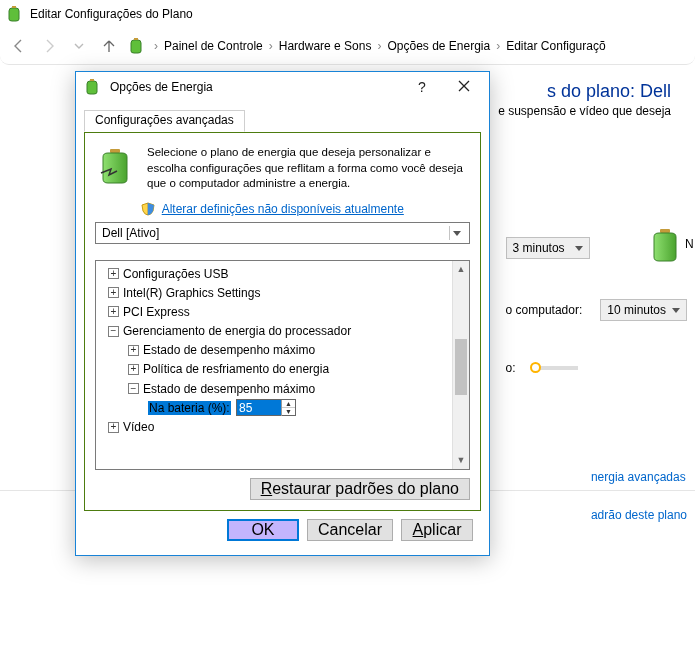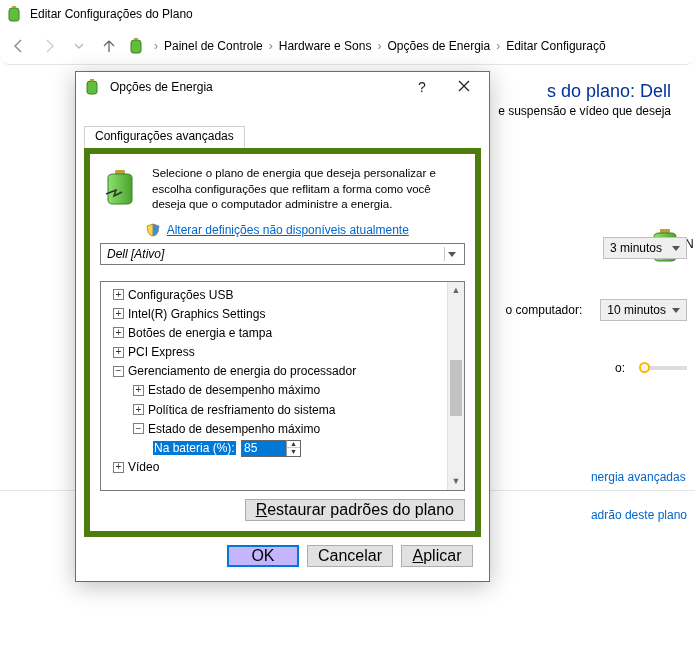--- a/index.html
+++ b/index.html
@@ -8,56 +8,56 @@
   .title-row { display: flex; align-items: center; height: 28px; padding: 0 6px; gap: 6px; }
   .batt-icon { width:18px; height:18px; display:inline-flex; align-items:center; justify-content:center; }
   .nav-row { display:flex; align-items:center; height:36px; padding: 0 8px; gap: 8px; }
   .nav-arrow { width:22px; height:22px; display:flex; align-items:center; justify-content:center; color:#999; }
   .crumbs { display:flex; align-items:center; gap:6px; color:#000; }
   .crumb-sep { color:#888; }
   .bg-area { padding: 16px 24px 24px 24px; position:relative; }
   .plan-title { color:#003399; font-size:18px; }
   .plan-sub { font-size:12px; color:#000; margin-top:2px; }
   .bg-grid { position:absolute; right: 8px; top: 172px; display:flex; flex-direction:column; gap: 40px; }
-  .bg-row { display:flex; align-items:center; gap:18px;justify-content:flex-end; }
+  .bg-row { display:flex; align-items:center; gap:18px; }
   .drop { border:1px solid #c0c0c0; background:#efefef; padding: 2px 20px 2px 6px; position:relative; min-width: 84px; height:22px; display:flex; align-items:center; }
   .drop::after { content:""; position:absolute; right:6px; top:8px; border-left:4px solid transparent; border-right:4px solid transparent; border-top:5px solid #555; }
   .slider-track { width:44px; height:4px; background:#ddd; position:relative; }
   .slider-thumb { position:absolute; left:-4px; top:-4px; width:11px; height:11px; border-radius:50%; border:2px solid #ffb400; background:#fff; }
   .link { color:#0066cc; text-decoration:none; cursor:pointer; }
   .link.underline { text-decoration: underline; }
   .bg-links { position:absolute; right:8px; top:405px; display:flex; flex-direction:column; gap:24px; }
 
   
   .dialog { position:absolute; left:75px; top:71px; width:415px; background:#fff; border:1px solid #1883d7; box-shadow: 0 4px 22px rgba(0,0,0,.25); }
   .dlg-title { height:30px; display:flex; align-items:center; padding:0 8px; gap:8px; }
   .dlg-title-spacer { flex:1; }
   .dlg-title button { width:34px; height:24px; background:none; border:none; font-size:14px; color:#222; }
-  .tab-strip { position:relative; height:22px; margin-top:24px; }
+  .tab-strip { position:relative; height:22px; margin-top:8px; }
   .tab { position:absolute; left:8px; top:0; height:22px; border:1px solid #cfcfcf; border-bottom:1px solid #fff; background:#fff; padding:2px 10px 0 10px; z-index:2; }
-  .tab-panel { border:6px solid #4d7c0f; margin:0 8px 8px 8px; padding:12px 10px 10px 10px; }
+  .tab-panel { border:1px solid #4d7c0f; margin:0 8px 8px 8px; padding:12px 10px 10px 10px; }
   .tab-panel-inner { display:flex; gap:10px; }
   .tab-desc { font-size:11.5px; line-height:1.35; }
   .big-batt { width:42px; height:42px; flex-shrink:0; }
   .shield { width:14px; height:14px; display:inline-flex; margin-right:4px; vertical-align:-3px;}
   .unavail { margin:10px 0 6px 46px; }
-  .plan-select { margin-top:4px;font-style:italic; }
+  .plan-select { margin-top:4px; }
   .plan-select .sel { width:100%; border:1px solid #7a7a7a; height:22px; display:flex; align-items:center; padding: 0 6px; position:relative; background:#fff; }
   .plan-select .sel::after { content:""; position:absolute; right:4px; top:3px; width:15px; height:14px; border-left:1px solid #c4c4c4; }
   .plan-select .sel::before { content:""; position:absolute; right:8px; top:8px; border-left:4px solid transparent; border-right:4px solid transparent; border-top:5px solid #555; }
   .tree-wrap { border:1px solid #7a7a7a; margin-top:16px; height:210px; display:flex; background:#fff; }
   .tree { flex:1; overflow:hidden; padding: 4px 2px; font-size:12px; line-height:1.6; }
   .tree-scroll { width:17px; background:#f0f0f0; border-left:1px solid #e0e0e0; position:relative; }
   .tree-scroll .thumb { position:absolute; left:2px; right:2px; top:78px; height:56px; background:#c2c2c2; }
   .tree-scroll .arrow { position:absolute; left:0; right:0; height:17px; display:flex; align-items:center; justify-content:center; color:#666; font-size:9px; }
   .tree-scroll .arrow.up { top:0; } .tree-scroll .arrow.down { bottom:0; }
   .node { white-space:nowrap; }
   .twisty { display:inline-flex; width:11px; height:11px; border:1px solid #7d7d7d; color:#333; align-items:center; justify-content:center; font-size:10px; line-height:1; margin-right:4px; vertical-align:1px; background:#fff; }
   .ind1 { padding-left: 10px; } .ind2 { padding-left: 30px; } .ind3 { padding-left: 50px; }
-  .sel-label { background:#0078d7; color:#ffffff; padding:0 1px; }
+  .sel-label { background:#0078d7; color:#000000; padding:0 1px; }
   .spin-box { display:inline-flex; align-items:center; border:1px solid #666; height:17px; background:#fff; margin-left:2px; position:relative; }
   .spin-box input { width:44px; border:0; padding:0 2px; font-size:12px; background:#0078d7; color:#fff; outline:none; height:15px; }
   .spin-btns { display:flex; flex-direction:column; border-left:1px solid #999; }
   .spin-btns div { width:13px; height:8px; display:flex; align-items:center; justify-content:center; font-size:7px; color:#333; border-bottom:1px solid #ccc; }
   .spin-btns div:last-child { border-bottom:none; }
   .tree-link { color:#0066cc; }
   .btn-row { display:flex; justify-content:flex-end; margin-top:8px; }
   .dlg-btn { border:1px solid #adadad; background:#e1e1e1; min-width:72px; height:22px; font-size:16px; padding:0 10px; }
   .dlg-btn.primary { border:2px solid #0078d7; background:#c4b5fd; }
   .dlg-footer { display:flex; gap:8px; justify-content:flex-end; padding: 0 16px 14px 16px; }
@@ -218,25 +218,24 @@
     <div class="plan-select">
       <div class="sel">
         <span>Dell [Ativo]</span>
       </div>
     </div>
 
     <div class="tree-wrap">
       <div class="tree">
         <div class="node ind1"><span class="twisty">+</span><span>Configurações USB</span></div>
         <div class="node ind1"><span class="twisty">+</span><span>Intel(R) Graphics Settings</span></div>
-        <div class="node ind1"><span class="twisty">+</span><span>Botões de energia e tampa</span></div>
         <div class="node ind1"><span class="twisty">+</span><span>PCI Express</span></div>
         <div class="node ind1"><span class="twisty">−</span><span>Gerenciamento de energia do processador</span></div>
         <div class="node ind2"><span class="twisty">+</span><span>Estado de desempenho máximo</span></div>
-        <div class="node ind2"><span class="twisty">+</span><span>Política de resfriamento do sistema</span></div>
+        <div class="node ind2"><span class="twisty">+</span><span>Política de resfriamento do energia</span></div>
         <div class="node ind2"><span class="twisty">−</span><span>Estado de desempenho máximo</span></div>
         <div class="node ind3">
           <span class="sel-label">Na bateria (%):</span>
           <span class="spin-box">
             <input value="85" style="">
             <span class="spin-btns">
               <div>▲</div>
               <div>▼</div>
             </span>
           </span>

